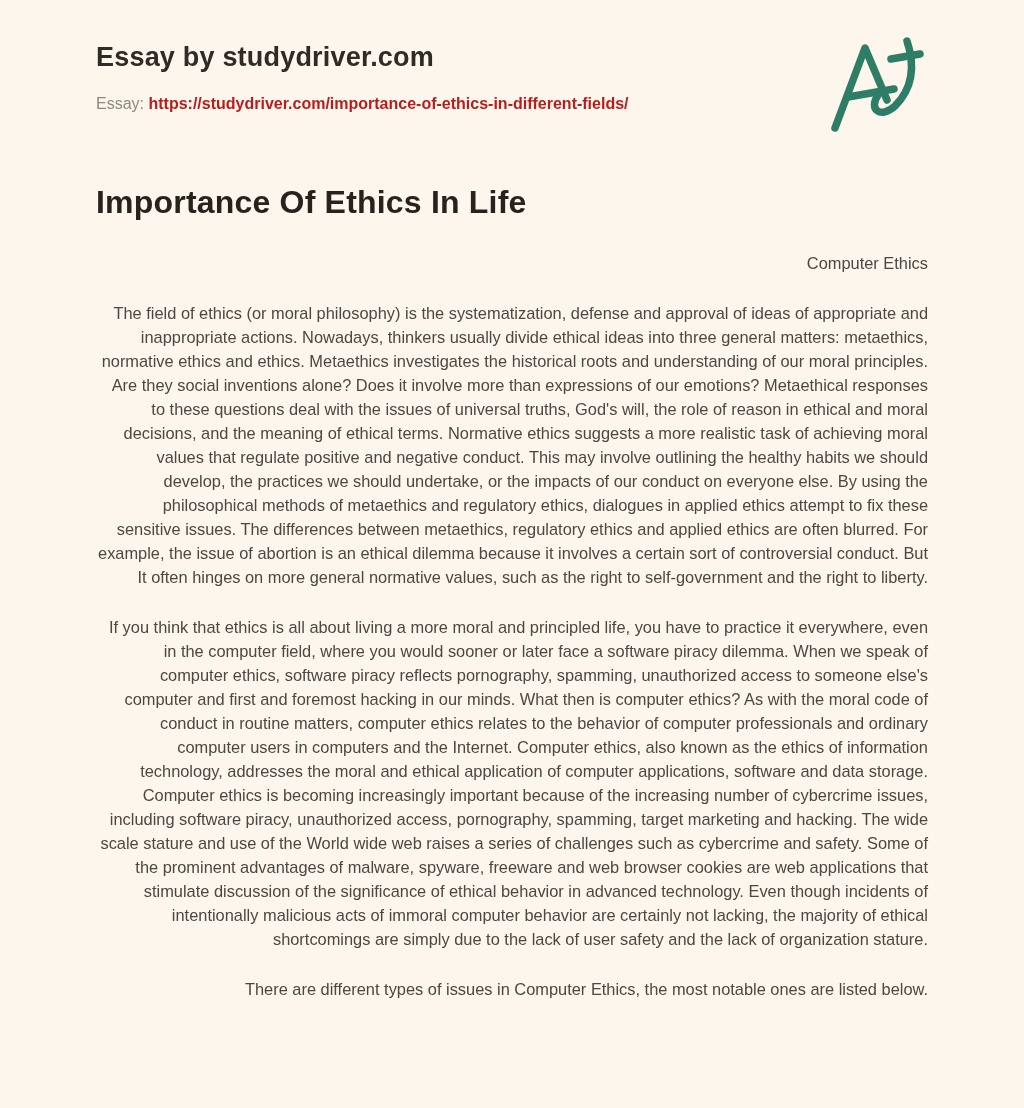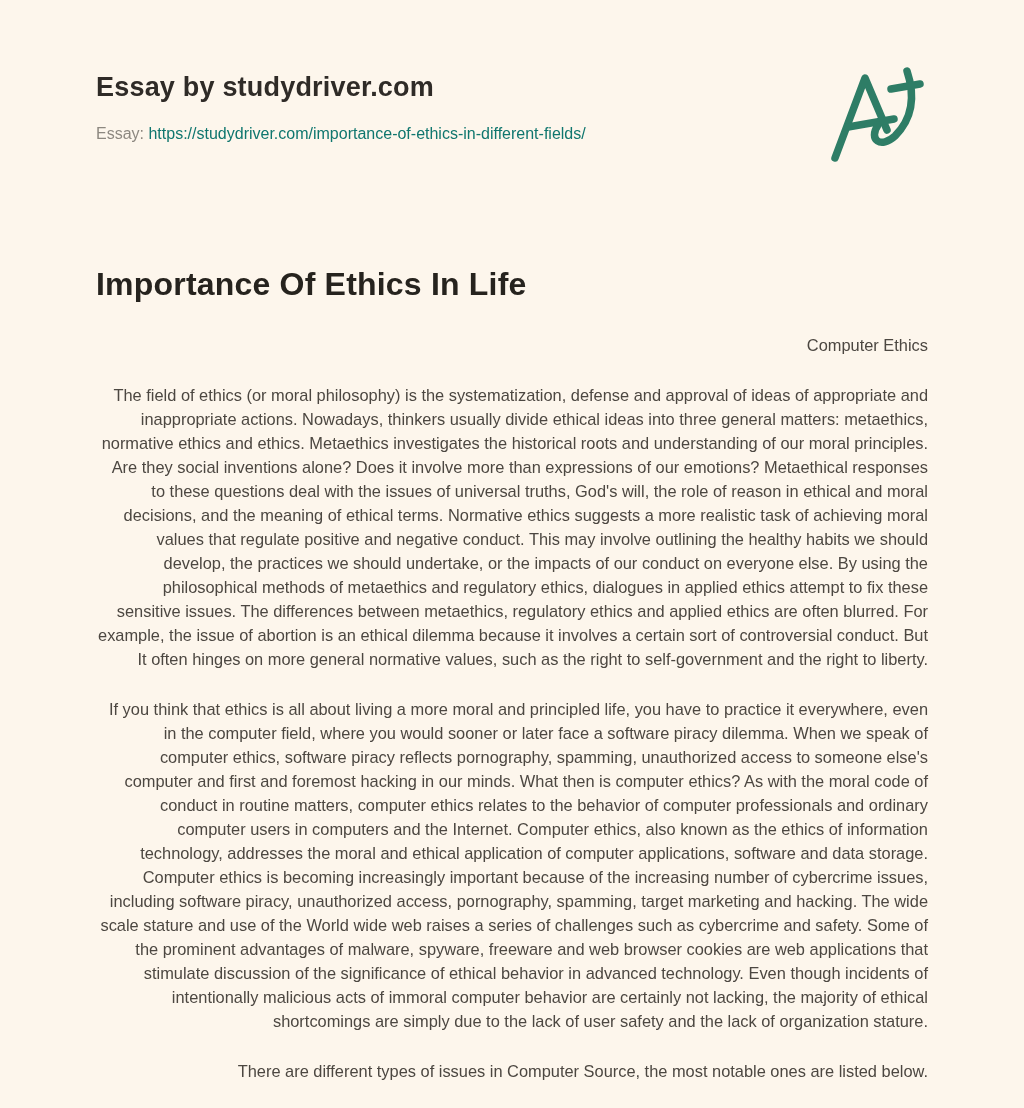--- a/index.html
+++ b/index.html
@@ -5,50 +5,51 @@
   * { box-sizing: border-box; }
   html, body { margin: 0; padding: 0; }
   body {
     width: 1024px;
     height: 1108px;
     background: #fdf6ec;
     font-family: "Liberation Sans", sans-serif;
     overflow: hidden;
   }
   .page {
-    padding: 72px 96px 0 96px;
+    padding: 42px 96px 0 96px;
   }
   .header {
     display: flex;
     justify-content: space-between;
     align-items: flex-start;
   }
   .site-title {
     margin: 0 0 22px 0;
     font-size: 27px;
     font-weight: 700;
     color: #2f2b27;
     letter-spacing: 0.2px;
   }
   .source-line {
     font-size: 16px;
     color: #8d8880;
   }
   .source-line a {
-    color: #0f766e;
+    color: #b91c1c;
     text-decoration: none;
+    font-weight: bold;
   }
   .logo {
     width: 100px;
     height: 102px;
     margin-top: -8px;
     flex: 0 0 auto;
   }
   .doc-title {
-    margin: 100px 0 0 0;
+    margin: 48px 0 0 0;
     font-size: 32px;
     font-weight: 700;
     color: #26231e;
     letter-spacing: 0.2px;
   }
   .essay {
     margin-top: 30px;
   }
   .essay p {
     margin: 0 0 26px 0;
@@ -82,17 +83,17 @@
       <path d="M63 25 L92 20"></path>
     </svg>
   </div>
 
   <h2 class="doc-title">Importance Of Ethics In Life</h2>
 
   <div class="essay">
     <p>Computer Ethics</p>
     <p>The field of ethics (or moral philosophy) is the systematization, defense and approval of ideas of appropriate and inappropriate actions. Nowadays, thinkers usually divide ethical ideas into three general matters: metaethics, normative ethics and ethics. Metaethics investigates the historical roots and understanding of our moral principles. Are they social inventions alone? Does it involve more than expressions of our emotions? Metaethical responses to these questions deal with the issues of universal truths, God's will, the role of reason in ethical and moral decisions, and the meaning of ethical terms. Normative ethics suggests a more realistic task of achieving moral values that regulate positive and negative conduct. This may involve outlining the healthy habits we should develop, the practices we should undertake, or the impacts of our conduct on everyone else. By using the philosophical methods of metaethics and regulatory ethics, dialogues in applied ethics attempt to fix these sensitive issues. The differences between metaethics, regulatory ethics and applied ethics are often blurred. For example, the issue of abortion is an ethical dilemma because it involves a certain sort of controversial conduct. But It often hinges on more general normative values, such as the right to self-government and the right to liberty.</p>
     <p>If you think that ethics is all about living a more moral and principled life, you have to practice it everywhere, even in the computer field, where you would sooner or later face a software piracy dilemma. When we speak of computer ethics, software piracy reflects pornography, spamming, unauthorized access to someone else's computer and first and foremost hacking in our minds. What then is computer ethics? As with the moral code of conduct in routine matters, computer ethics relates to the behavior of computer professionals and ordinary computer users in computers and the Internet. Computer ethics, also known as the ethics of information technology, addresses the moral and ethical application of computer applications, software and data storage. Computer ethics is becoming increasingly important because of the increasing number of cybercrime issues, including software piracy, unauthorized access, pornography, spamming, target marketing and hacking. The wide scale stature and use of the World wide web raises a series of challenges such as cybercrime and safety. Some of the prominent advantages of malware, spyware, freeware and web browser cookies are web applications that stimulate discussion of the significance of ethical behavior in advanced technology. Even though incidents of intentionally malicious acts of immoral computer behavior are certainly not lacking, the majority of ethical shortcomings are simply due to the lack of user safety and the lack of organization stature.</p>
-    <p>There are different types of issues in Computer Source, the most notable ones are listed below.</p>
+    <p>There are different types of issues in Computer Ethics, the most notable ones are listed below.</p>
 
   </div>
 
 </div>
 
 </body></html>

